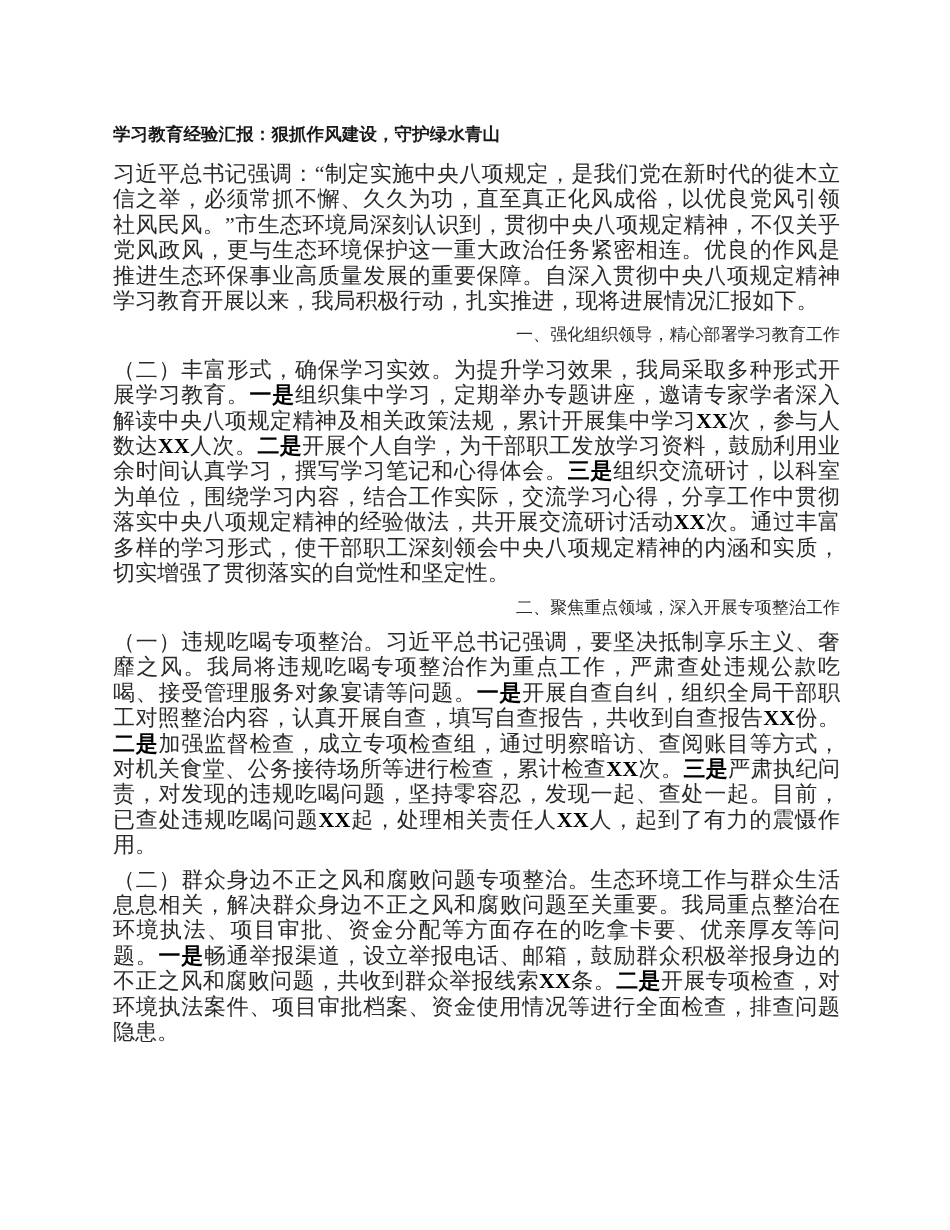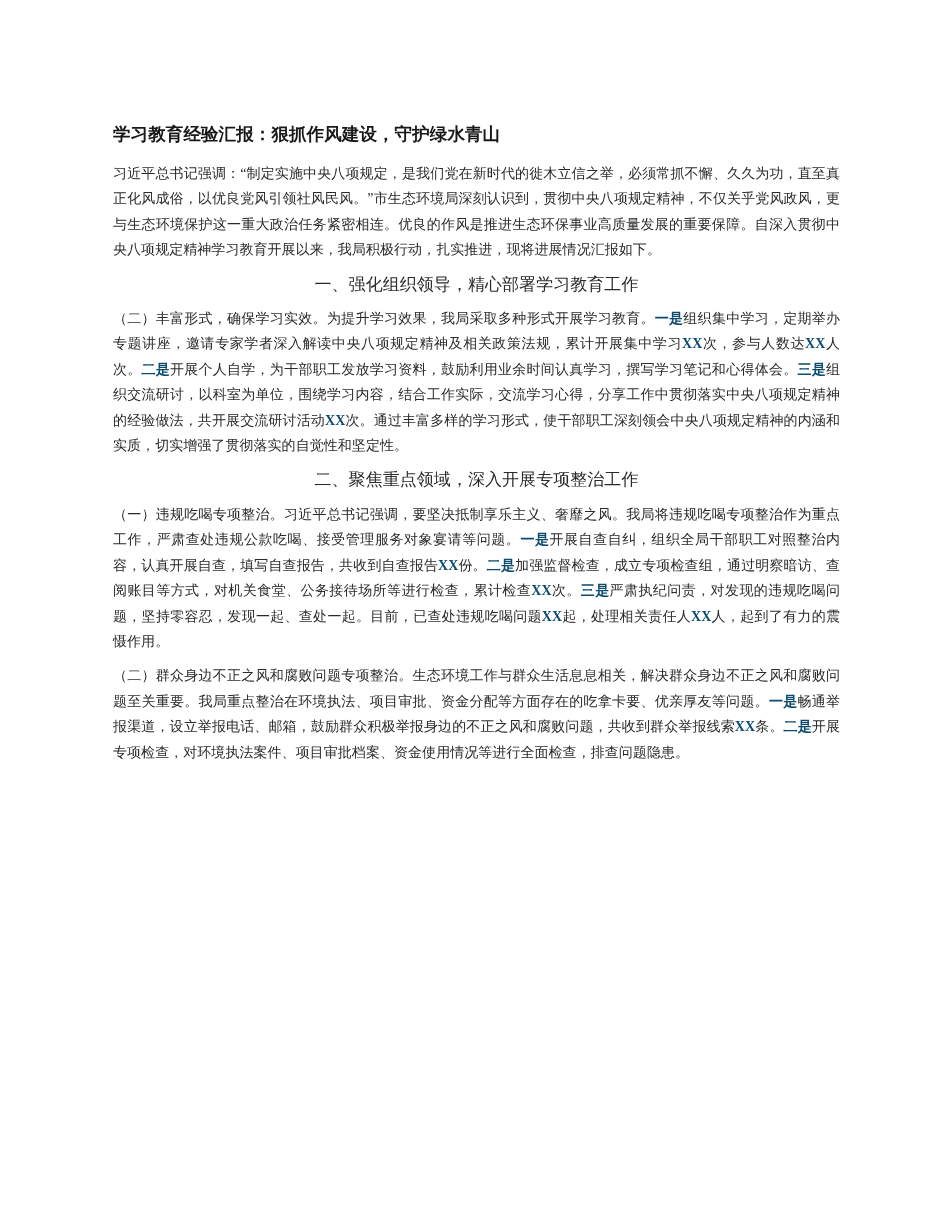--- a/index.html
+++ b/index.html
@@ -25,46 +25,46 @@
     font-family: "Liberation Serif", "DejaVu Serif", serif;
     font-weight: bold;
     font-size: 17.5px;
     line-height: 25px;
     color: #181818;
     margin: 0 0 14px 0;
     letter-spacing: 0.1px;
   }
   p.para {
     font-family: "Liberation Serif", "DejaVu Serif", serif;
-    font-size: 14px;
+    font-size: 22px;
     line-height: 25.4px;
     color: #2a2a2a;
     margin: 0 0 9px 0;
     text-align: justify;
     text-justify: inter-ideograph;
     letter-spacing: 0.05px;
   }
   p.para.lead {
     text-indent: 0;
   }
   p.para.indent {
     text-indent: 0;
   }
   p.heading {
     font-family: Liberation Serif, serif;
     font-size: 17px;
     line-height: 25.4px;
     color: #2a2a2a;
     margin: 0 0 9px 0;
-    text-align: center;
+    text-align: right;
     letter-spacing: 0.05px;
   }
   b, .b {
     font-weight: bold;
-    color: #0c4a6e;
+    color: #000000;
   }
 </style>
 </head>
 <body>
 
 <div class="page">
   <div class="content">
 
     <h1 class="doc-title">学习教育经验汇报：狠抓作风建设，守护绿水青山</h1>
 

